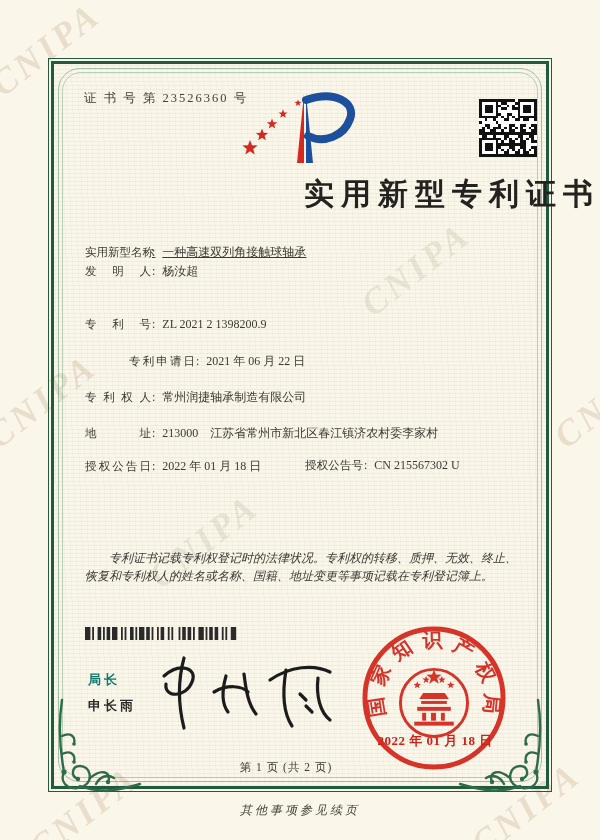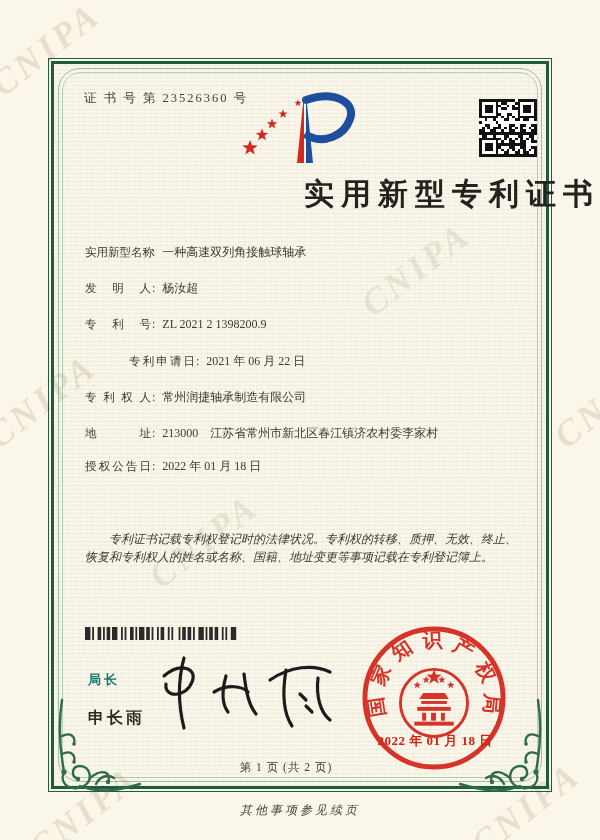--- a/index.html
+++ b/index.html
@@ -47,22 +47,22 @@
   .pair2{position:absolute;left:220px;top:0;}
   .pair2 .f-label{width:58px;}
 
   .para{position:absolute;left:85px;width:432px;font-size:12px;font-style:italic;
       color:#3a3933;line-height:1.46;text-indent:2em;text-align:justify;}
 
   .barcode{position:absolute;left:85px;top:627px;width:153px;height:13px;}
 
   .sig-title{position:absolute;left:88px;top:671px;font-size:13px;letter-spacing:3px;
       font-weight:bold;color:#0f766e;}
-  .sig-name{position:absolute;left:88px;top:697px;font-size:16px;letter-spacing:3px;
-      font-weight:bold;color:#2a2a26;margin-top:11px;}
+  .sig-name{position:absolute;left:88px;top:697px;font-size:13px;letter-spacing:3px;
+      font-weight:bold;color:#2a2a26;}
   .sig-script{position:absolute;left:150px;top:646px;}
 
   .seal{position:absolute;left:360px;top:624px;width:148px;height:148px;opacity:0.94;}
   .seal-date{position:absolute;left:356px;top:732px;width:158px;text-align:center;
       font-size:13px;font-weight:600;letter-spacing:0.5px;color:#cc2418;}
 
   .page-num{position:absolute;left:0;top:760px;width:572px;text-align:center;
       font-size:11.5px;color:#3f3e37;letter-spacing:1px;}
   .note{position:absolute;left:0;top:802px;width:600px;text-align:center;
       font-size:12px;font-style:italic;color:#46453d;letter-spacing:3px;}
@@ -390,43 +390,46 @@
         <rect x="16" y="20" width="1" height="1"></rect>
         <rect x="17" y="20" width="1" height="1"></rect>
         <rect x="18" y="20" width="1" height="1"></rect>
         <rect x="19" y="20" width="1" height="1"></rect>
         <rect x="20" y="20" width="1" height="1"></rect>
       </g>
   </svg>
 
   <div class="title">实用新型专利证书</div>
 
-  <div class="field-row" style="top:244px;">
+  <div class="field-row" style="top:244px;text-decoration:underline;">
     <span class="f-label">实用新型名称</span><span class="f-colon">:</span><span class="f-value">一种高速双列角接触球轴承</span>
   </div>
-  <div class="field-row" style="top:280px;">
+  <div class="field-row" style="top:263px;">
     <span class="f-label">发明人</span><span class="f-colon">:</span><span class="f-value">杨汝超</span>
   </div>
   <div class="field-row" style="top:317px;">
     <span class="f-label">专利号</span><span class="f-colon">:</span><span class="f-value">ZL 2021 2 1398200.9</span>
   </div>
   <div class="field-row" style="top:353px;margin-left:44px;">
     <span class="f-label">专利申请日</span><span class="f-colon">:</span><span class="f-value">2021 年 06 月 22 日</span>
   </div>
   <div class="field-row" style="top:389px;">
     <span class="f-label">专利权人</span><span class="f-colon">:</span><span class="f-value">常州润捷轴承制造有限公司</span>
   </div>
   <div class="field-row" style="top:425px;">
     <span class="f-label">地址</span><span class="f-colon">:</span><span class="f-value">213000　江苏省常州市新北区春江镇济农村委李家村</span>
   </div>
   <div class="field-row" style="top:458px;">
     <span class="f-label">授权公告日</span><span class="f-colon">:</span><span class="f-value">2022 年 01 月 18 日</span>
-  </div>
-
-  <div class="para" style="top:531px;">专利证书记载专利权登记时的法律状况。专利权的转移、质押、无效、终止、恢复和专利权人的姓名或名称、国籍、地址变更等事项记载在专利登记簿上。</div>
+    <span class="pair2">
+      <span class="f-label">授权公告号</span><span class="f-colon">:</span><span class="f-value">CN 215567302 U</span>
+    </span>
+  </div>
+
+  <div class="para" style="top:550px;">专利证书记载专利权登记时的法律状况。专利权的转移、质押、无效、终止、恢复和专利权人的姓名或名称、国籍、地址变更等事项记载在专利登记簿上。</div>
 
   <svg class="barcode" viewBox="0 0 153 13" preserveAspectRatio="none">
     <g id="barcode-bars" fill="#2a2a2a">
         <rect x="0.00" y="0" width="5.40" height="13"></rect>
         <rect x="7.20" y="0" width="1.80" height="13"></rect>
         <rect x="12.60" y="0" width="3.60" height="13"></rect>
         <rect x="18.00" y="0" width="1.80" height="13"></rect>
         <rect x="21.60" y="0" width="3.60" height="13"></rect>
         <rect x="27.00" y="0" width="5.40" height="13"></rect>
         <rect x="36.00" y="0" width="1.80" height="13"></rect>

